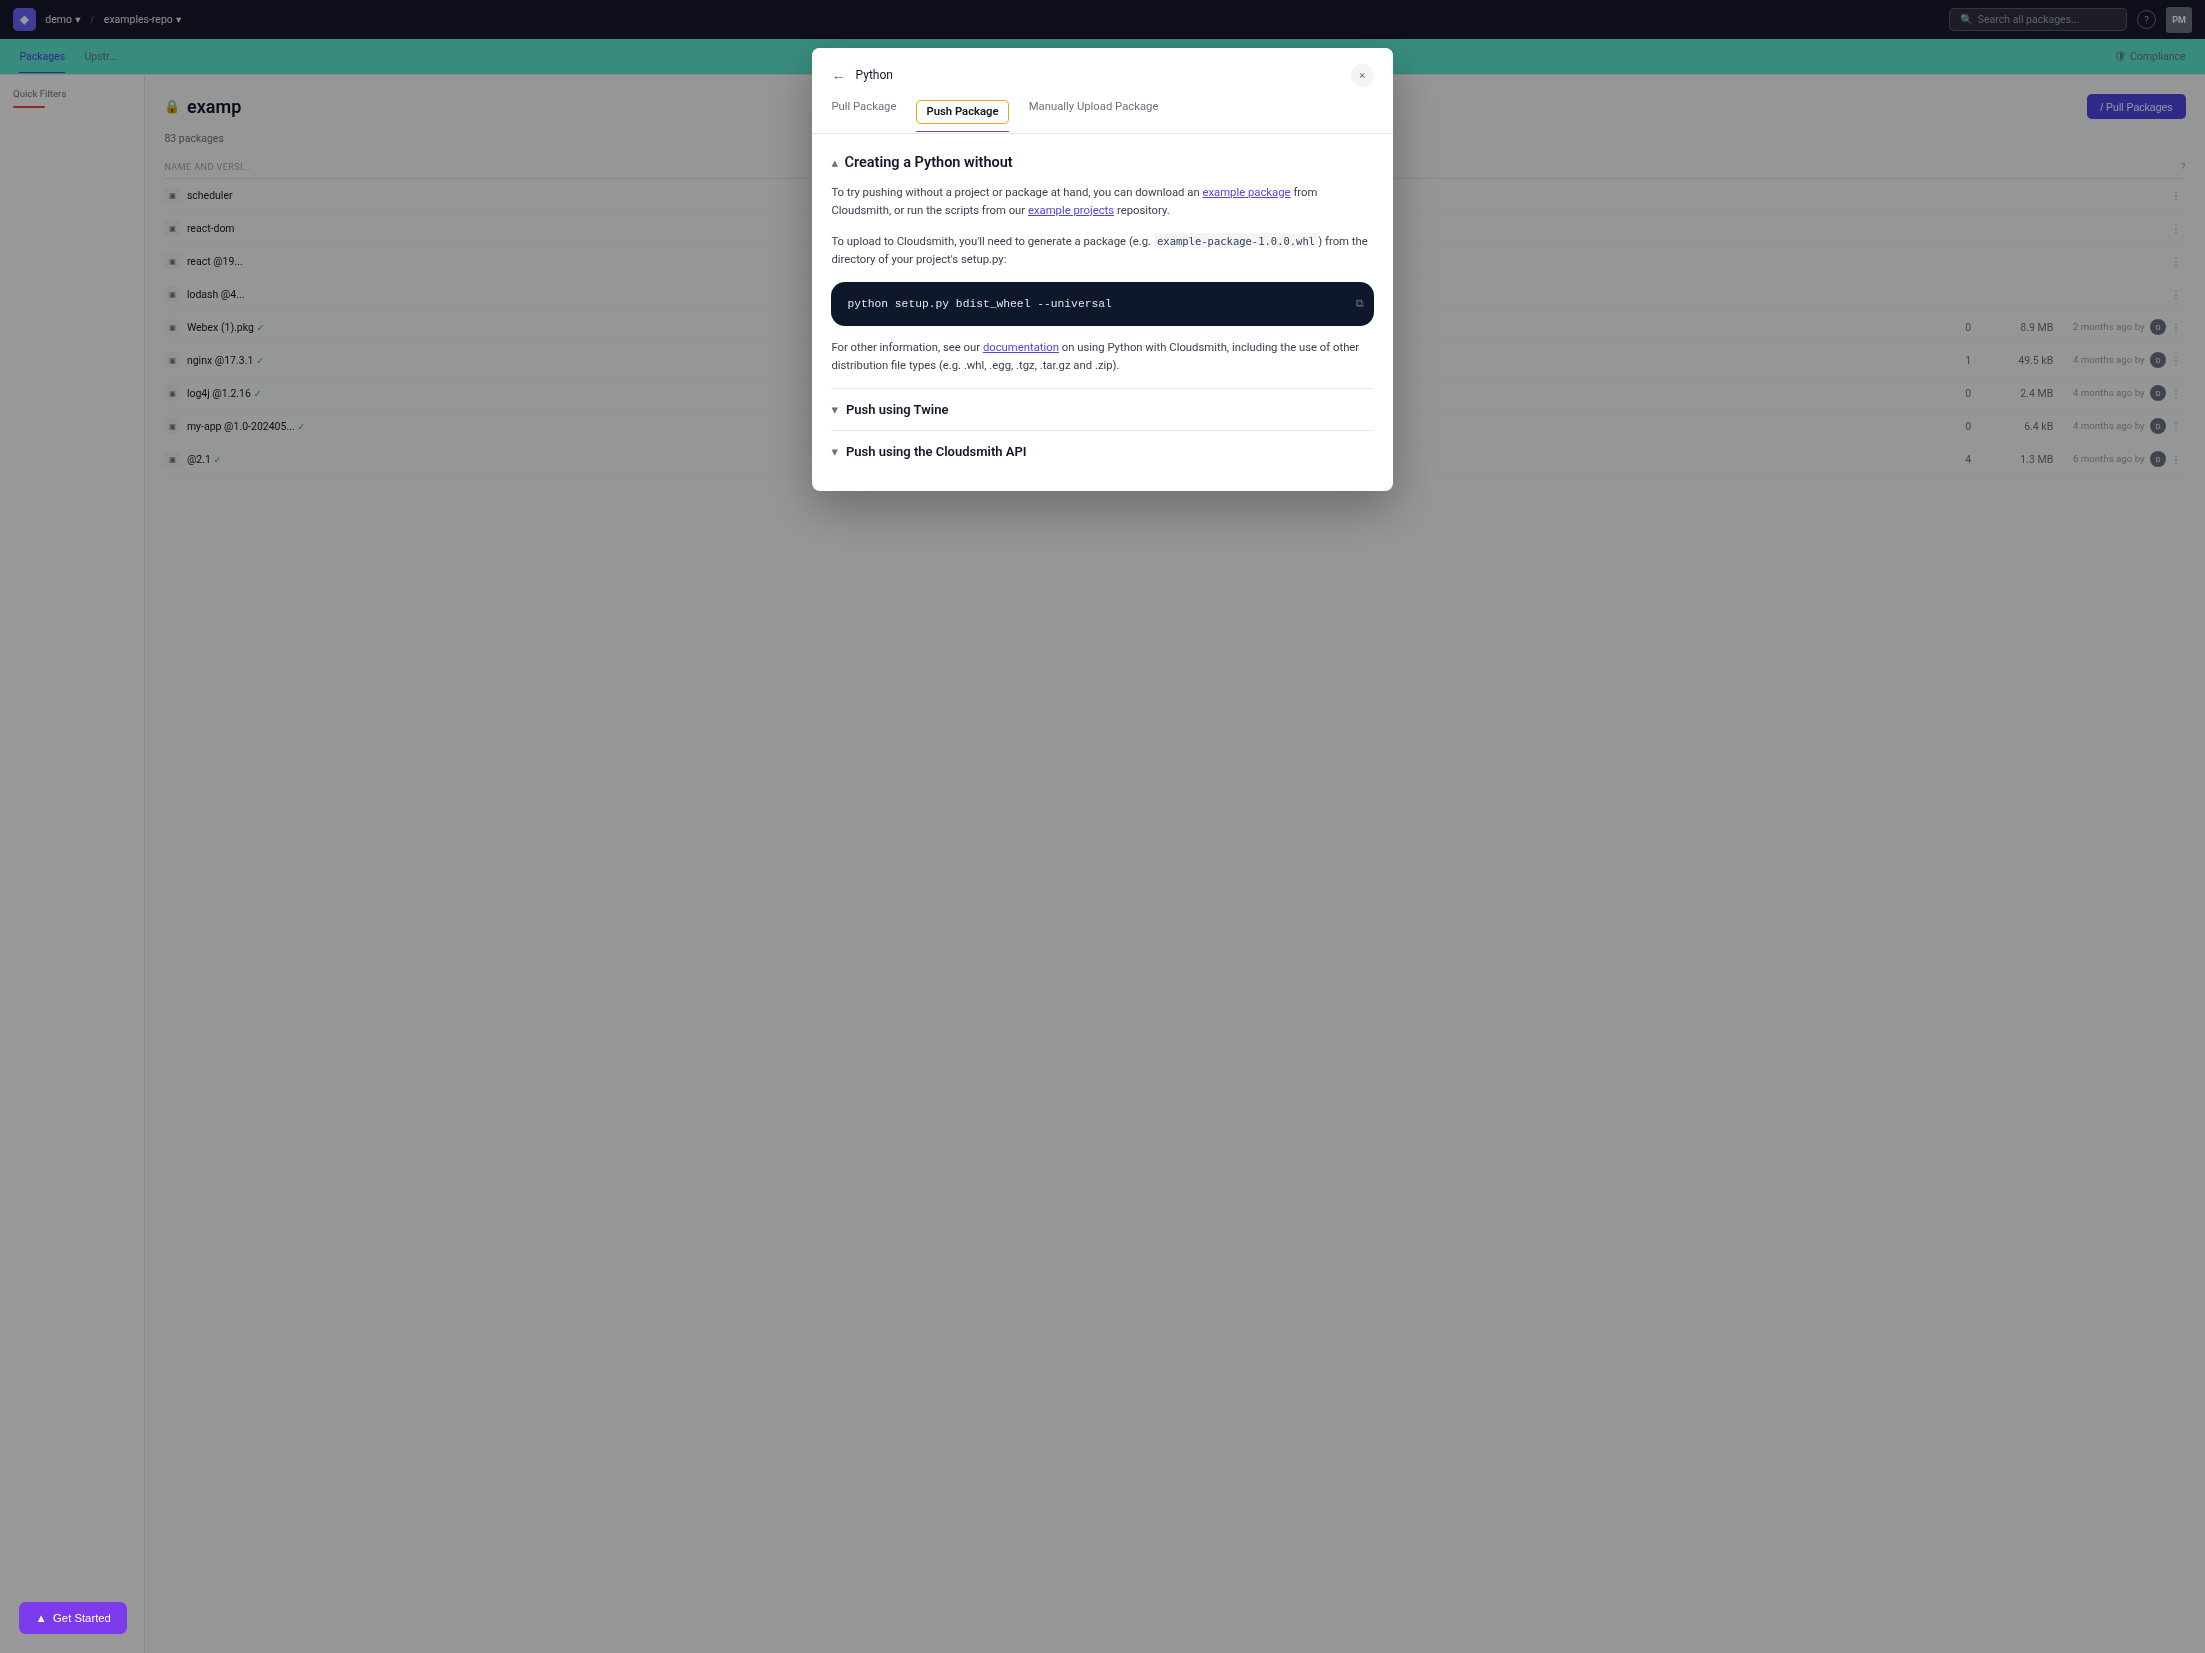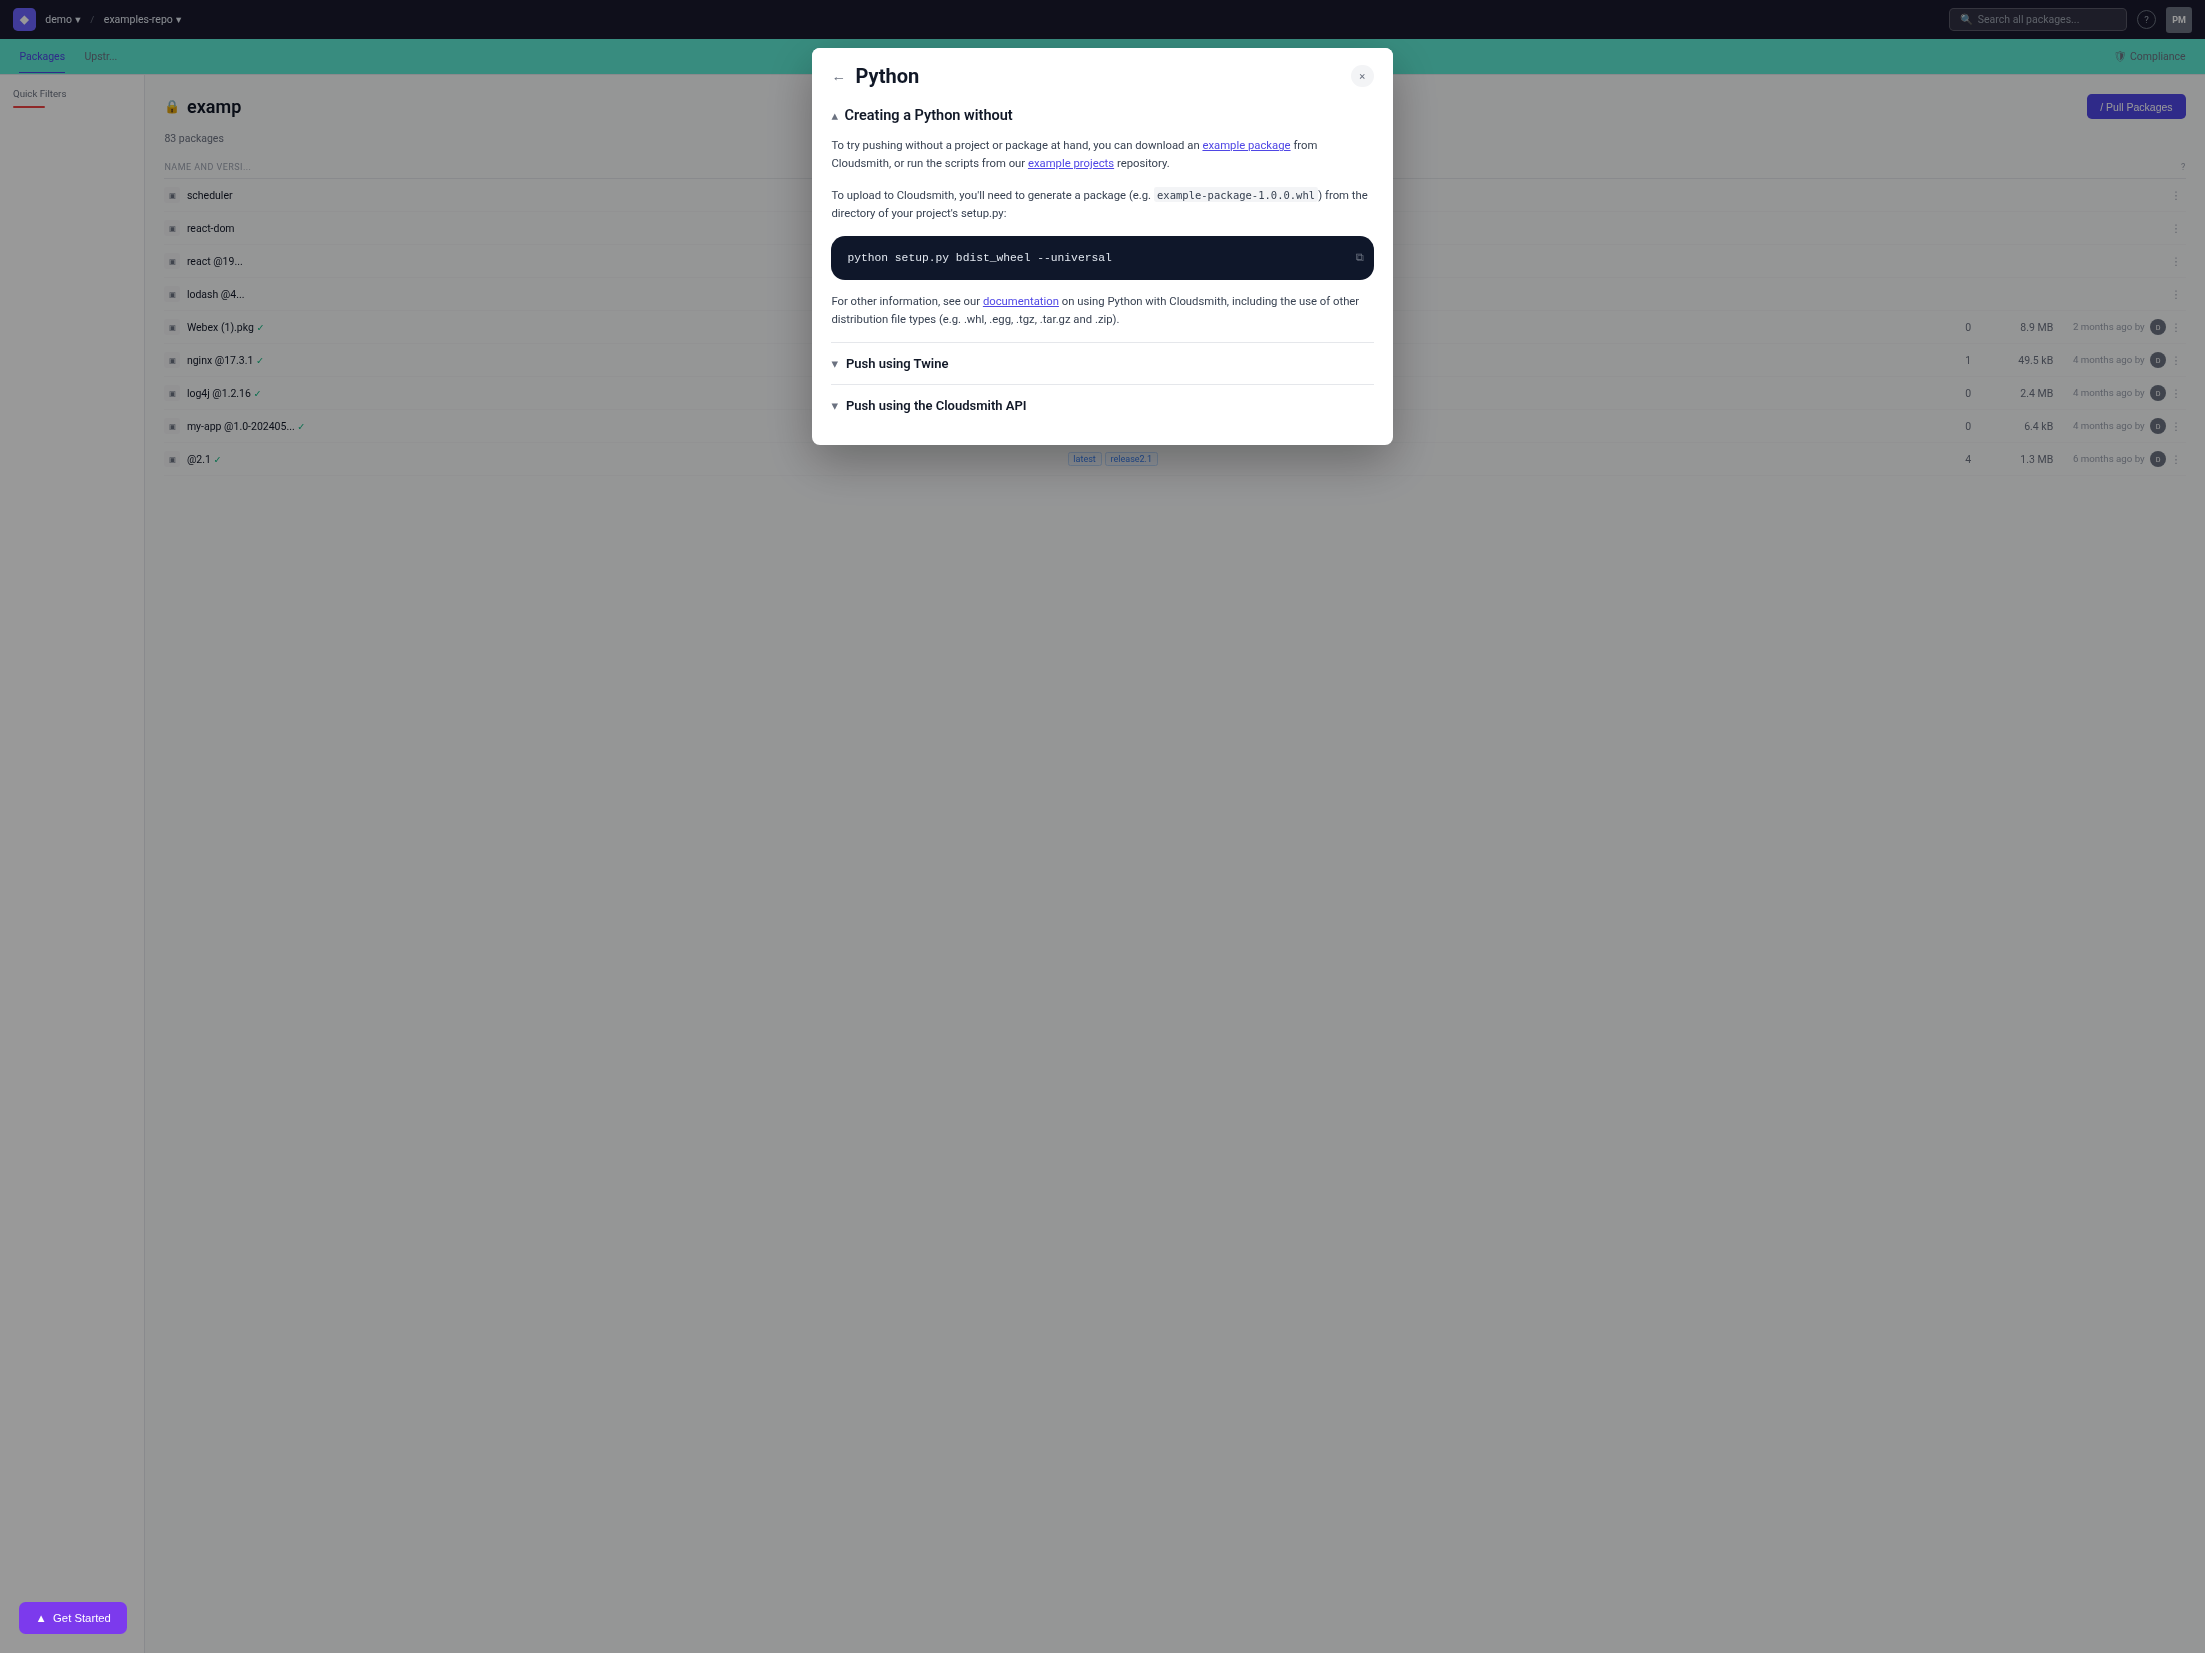--- a/index.html
+++ b/index.html
@@ -227,22 +227,22 @@
       position: sticky; top: 0; background: white;
       z-index: 10;
     }
     .modal-back {
       color: #6b7280;
       font-size: 14.5px;
       cursor: pointer;
       margin-right: 9.7px;
     }
     .modal-title {
-      font-size: 20px;
-      font-weight: 700;
+      font-size: 12px;
+      font-weight: 400;
       color: #111827;
       flex: 1;
     }
     .modal-close {
       width: 22.6px; height: 22.6px;
       border-radius: 50%;
       background: #f3f4f6;
       display: flex; align-items: center; justify-content: center;
       cursor: pointer;
       color: #6b7280;
@@ -535,20 +535,34 @@
   <div class="modal">
 
     <div class="modal-header">
       <span class="modal-back">←</span>
       <span class="modal-title">Python</span>
       <div class="modal-close">
         <span>×</span>
       </div>
     </div>
 
+    <div class="modal-tabs">
+      <div class="modal-tab">
+        <span>Pull Package</span>
+      </div>
+      <div class="modal-tab" style="padding: 0;">
+        <div class="modal-tab-highlight" style="border: 1.6px solid #f59e0b; border-radius: 4.8px; padding: 4.8px 9.7px; margin-bottom: 0px;">
+          <span style="font-weight:600; color:#111827;">Push Package</span>
+        </div>
+        <div style="height:1.6px; background:#4f46e5; margin-top:6.5px; border-radius:0.8px;"></div>
+      </div>
+      <div class="modal-tab">
+        <span>Manually Upload Package</span>
+      </div>
+    </div>
 
     <div class="modal-body">
 
       <div>
         <div class="section-header">
           <span class="section-toggle chevron-up"></span>
           <span class="section-title">Creating a Python without</span>
         </div>
 
         <p class="description-text">

